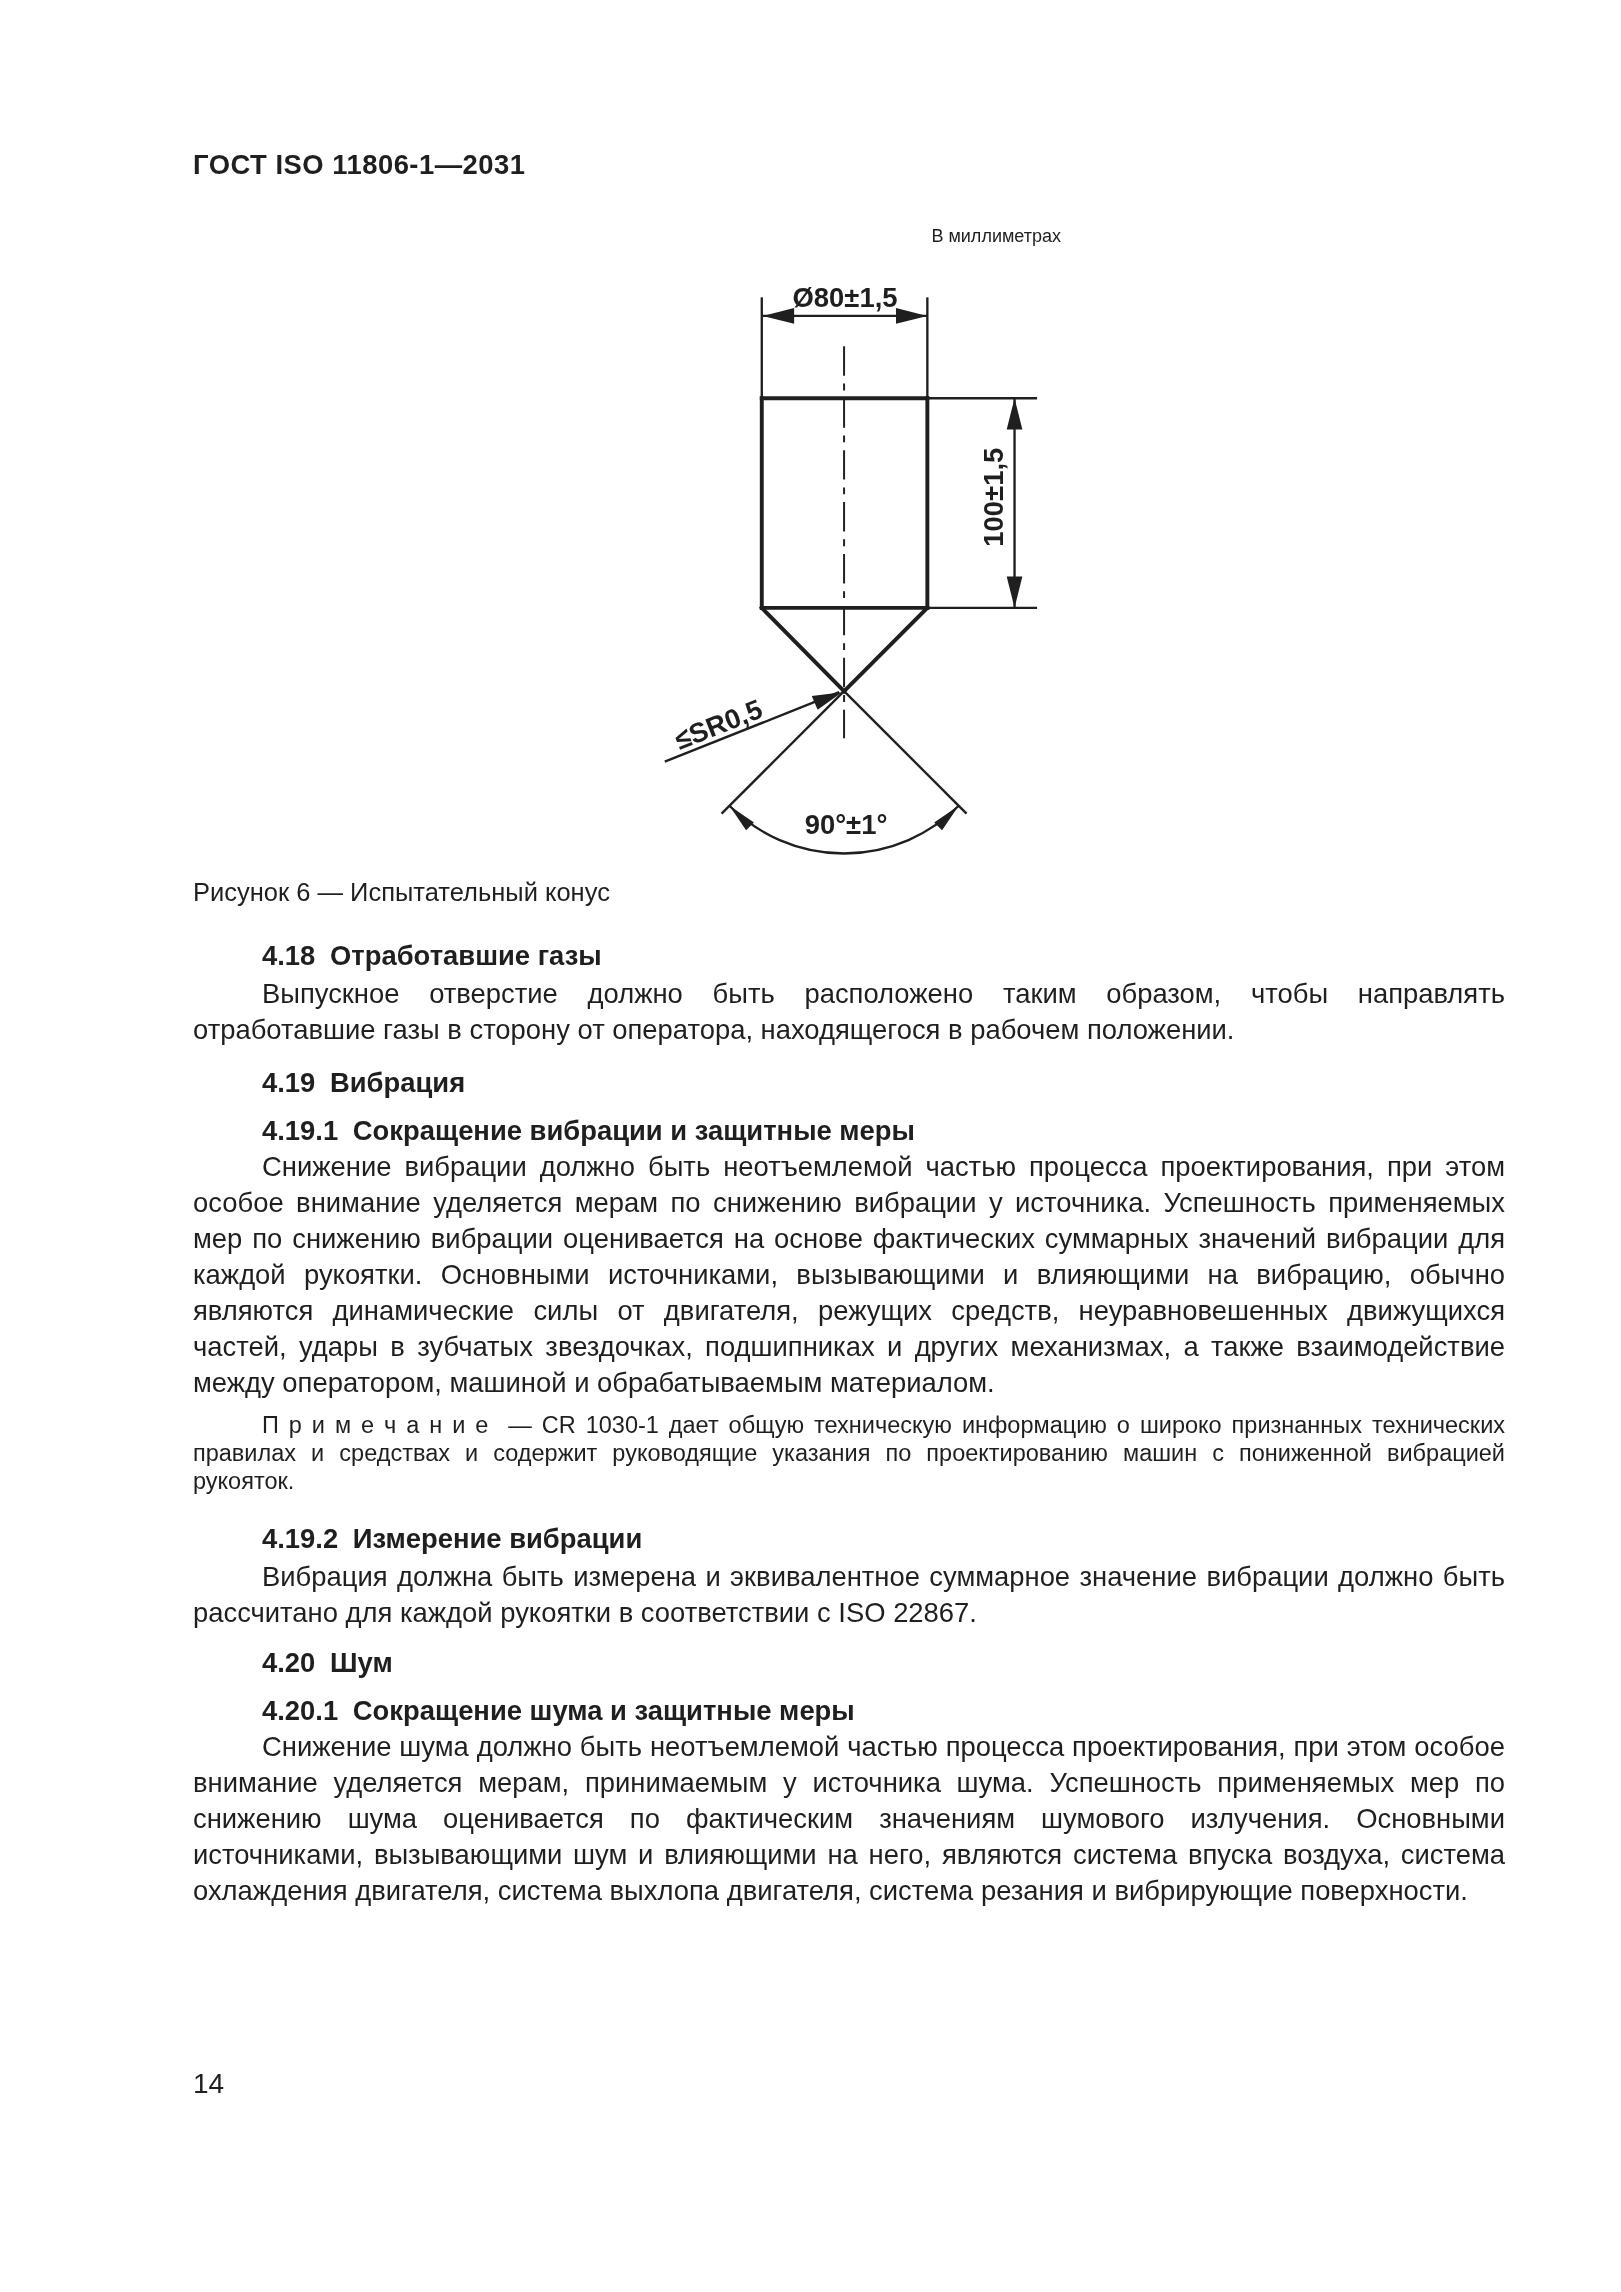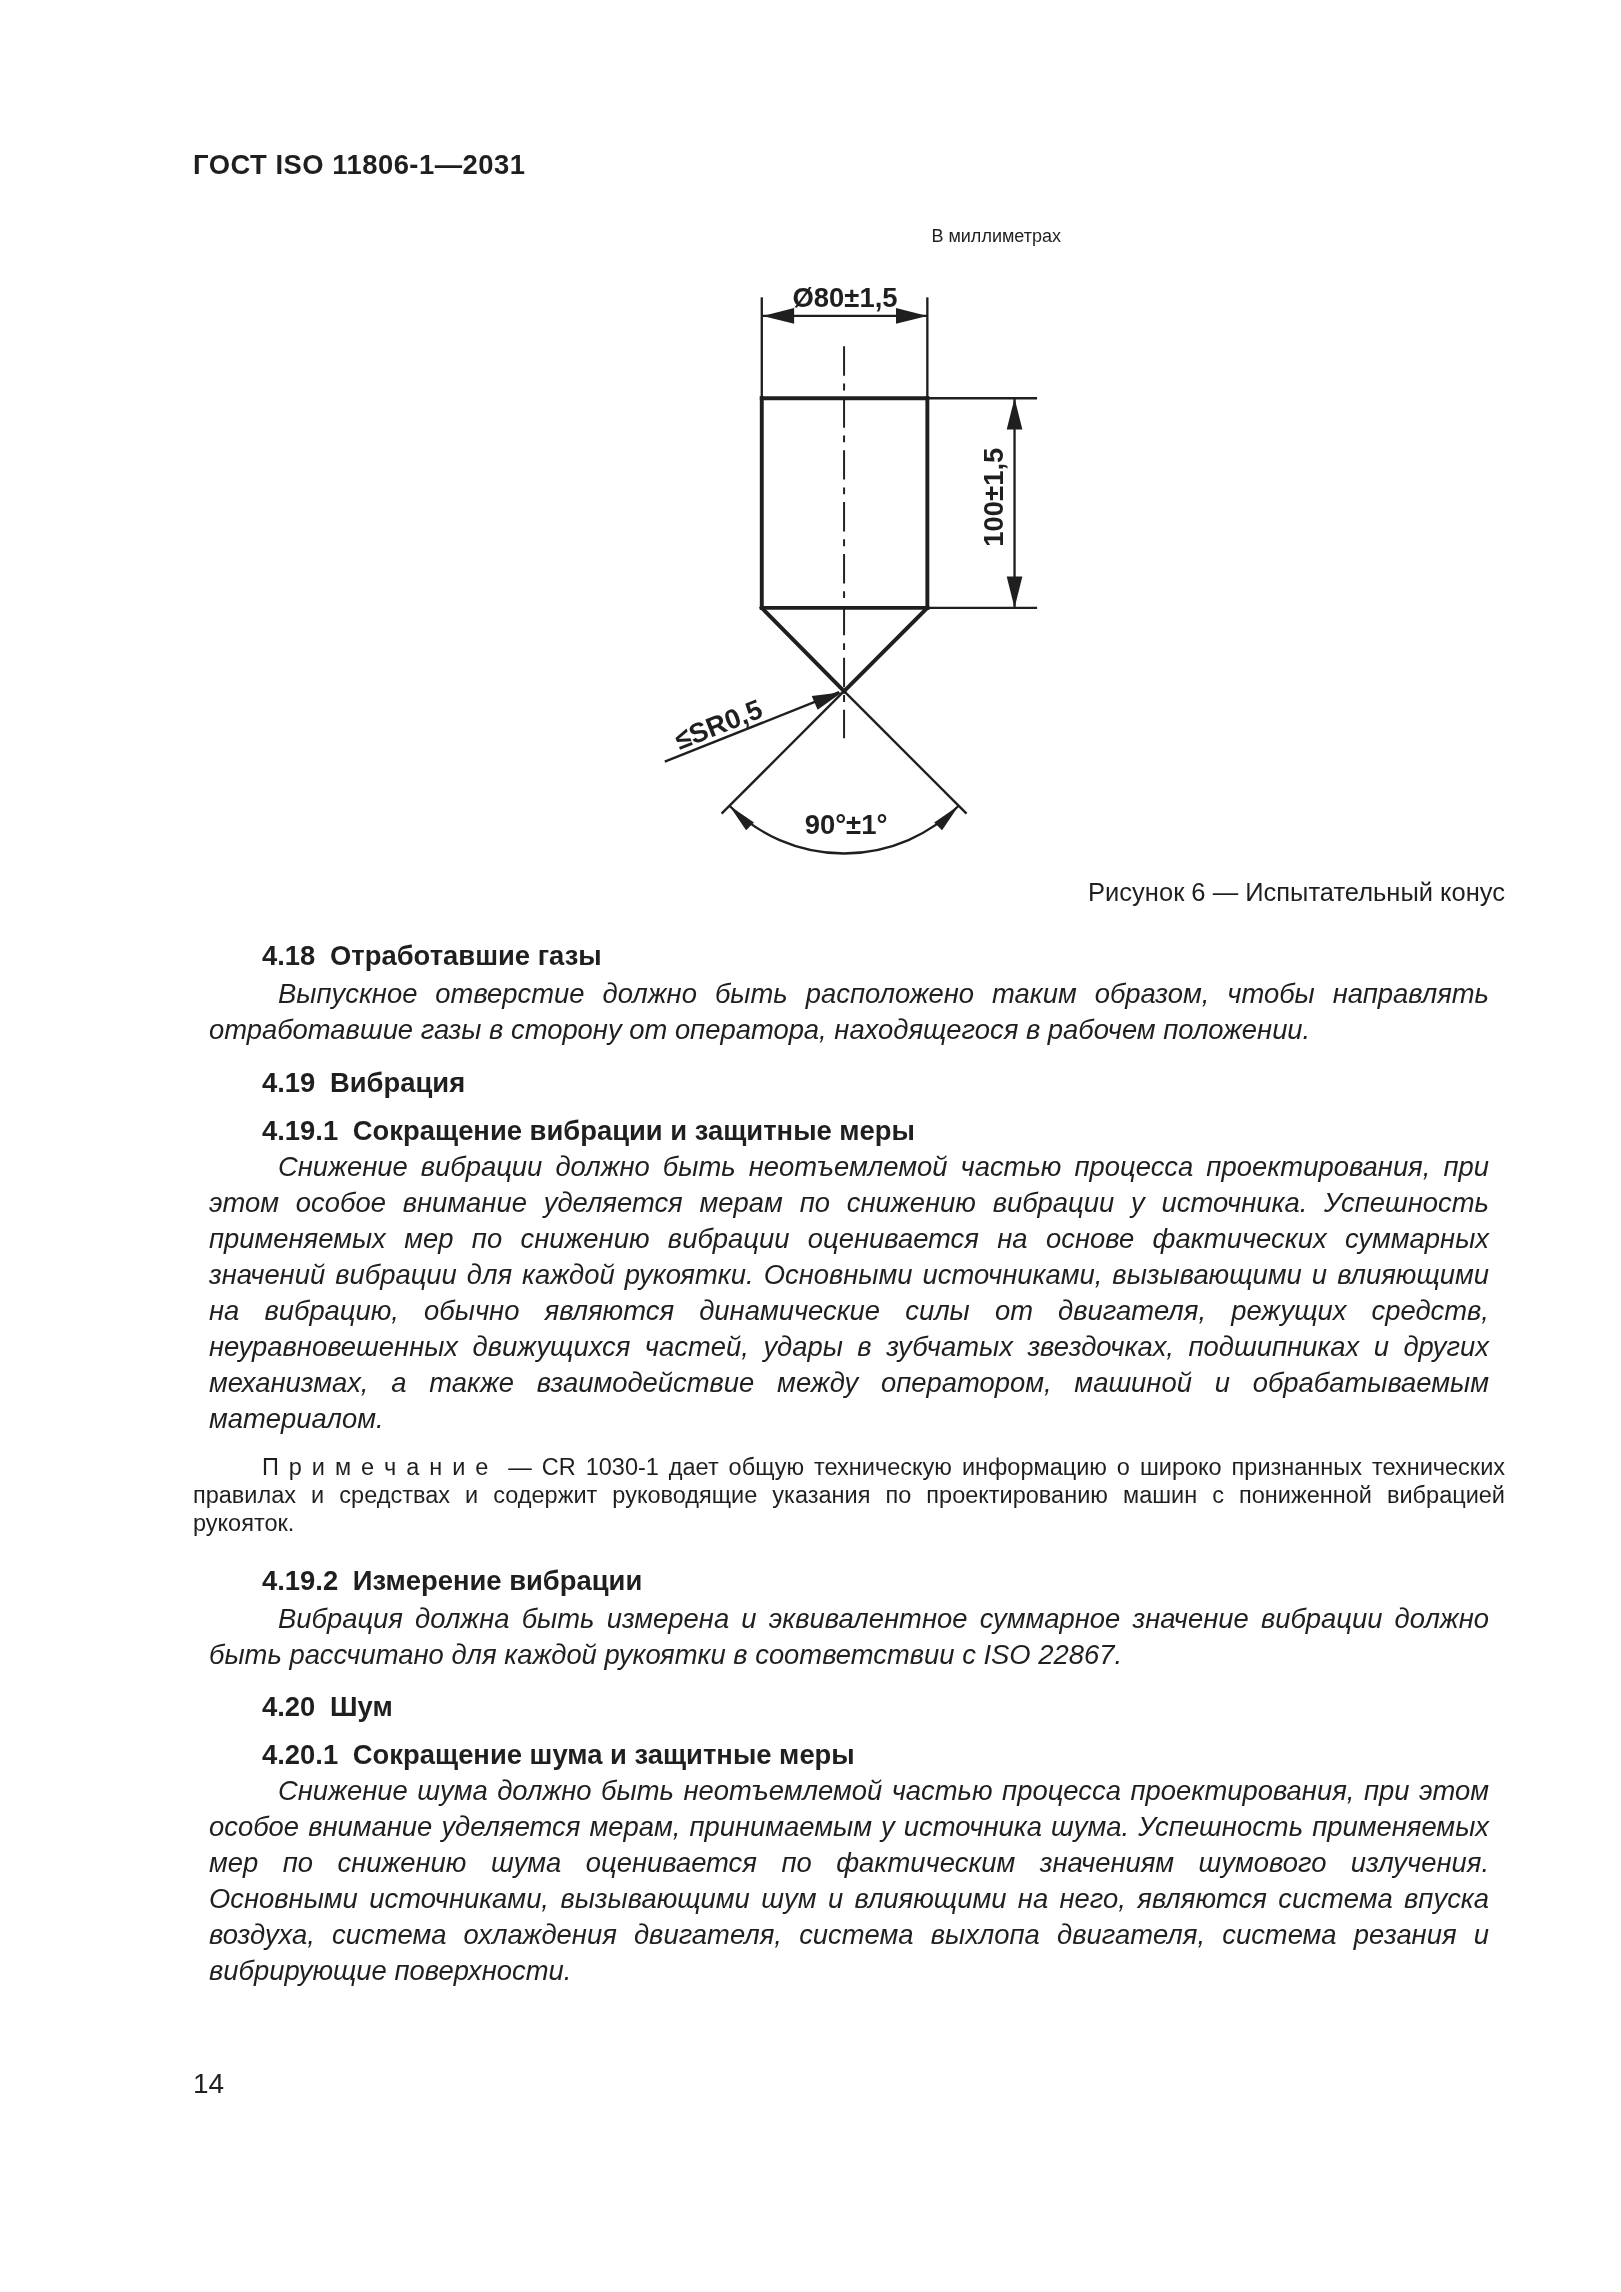--- a/index.html
+++ b/index.html
@@ -10,28 +10,28 @@
   .doc-header{position:absolute;left:193px;top:149px;font-size:27.4px;font-weight:700;
               letter-spacing:0.5px;white-space:nowrap;}
 
   .units-note{position:absolute;left:806px;top:226px;width:255px;text-align:right;
               font-size:18px;white-space:nowrap;}
 
   .figure-wrap{position:absolute;left:549px;top:265px;width:549px;height:627px;}
   .figure-wrap svg{display:block;}
   .dim-label{font-family:"Liberation Sans",sans-serif;font-size:28px;font-weight:700;fill:#1f1f1f;}
 
-  .figure-caption{position:absolute;left:193px;top:878px;width:1312px;text-align:right;
+  .figure-caption{position:absolute;left:193px;top:878px;width:1312px;text-align:left;
                   font-size:25.5px;white-space:nowrap;}
 
   .content{position:absolute;left:193px;top:938px;width:1312px;
            font-size:27.4px;line-height:36px;text-align:justify;}
   .heading{font-weight:700;padding-left:69px;text-align:left;}
   .hnum{margin-right:14.7px;}
-  .body-p{margin:16px;text-indent:69px;font-style:italic;}
+  .body-p{margin:0;text-indent:69px;}
   .note{margin:0;font-size:23.5px;line-height:28px;text-indent:69px;}
 
   .page-number{position:absolute;left:193px;top:2068px;font-size:28px;}
 </style>
 </head>
 <body>
 
 <div class="page">
 
   <div class="doc-header">ГОСТ ISO 11806-1—2031</div>

